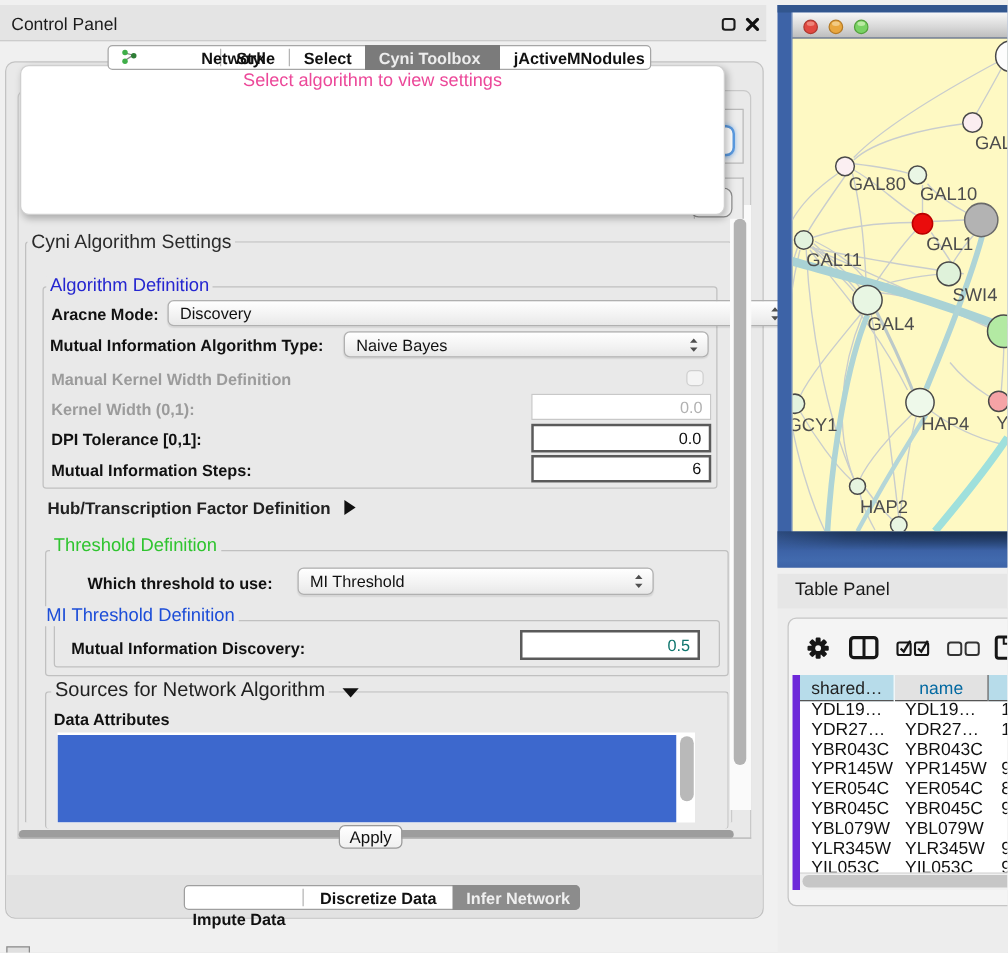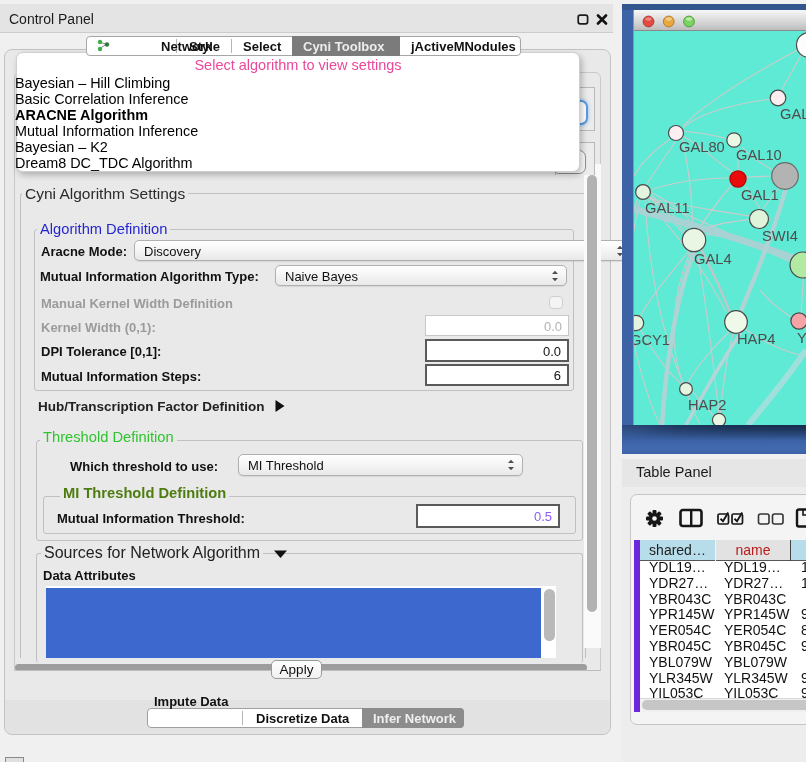--- a/index.html
+++ b/index.html
@@ -101,24 +101,24 @@
 
 <div class="abs lbl" style="left:70px;top:459px;">Which threshold to use:</div>
 <div class="combo" style="left:238px;top:454px;width:285px;height:22px;">
   <span class="ct">MI Threshold</span>
   <svg class="arr" viewBox="0 0 8 13">
       <path d="M1 4.6 L4 1.2 L7 4.6 Z M1 8.4 L4 11.8 L7 8.4 Z" fill="#4f4f4f"></path>
     </svg>
 </div>
 
 <div class="grp" style="left:43px;top:496px;width:533px;height:38px;"></div>
-<div class="gtitle" style="left:60px;top:485px;color:#4d7c0f;font-size:14.7px;font-weight:bold;">MI Threshold Definition</div>
-
-<div class="abs lbl" style="left:57px;top:511px;">Mutual Information Threshold:</div>
-<div class="inp" style="left:416px;top:504px;width:144px;height:24px;border:2px solid #5a5a5a;color:#8b5cf6;">
+<div class="gtitle" style="left:34px;top:485px;color:#1d4ed8;font-size:14.7px;">MI Threshold Definition</div>
+
+<div class="abs lbl" style="left:57px;top:511px;">Mutual Information Discovery:</div>
+<div class="inp" style="left:416px;top:504px;width:144px;height:24px;border:2px solid #5a5a5a;color:#0f766e;">
     <span>0.5</span>
   </div>
 
 <div class="grp" style="left:36px;top:553px;width:547px;height:110px;border-bottom:none;"></div>
 <div class="gtitle" style="left:41px;top:544px;color:#222;font-size:16px;">Sources for Network Algorithm</div>
 <svg class="abs" style="left:273px;top:549px;" width="15" height="10" viewBox="0 0 15 10">
     <path d="M1 1.5 L14 1.5 L7.5 9 Z" fill="#111"></path>
   </svg>
 
 <div class="abs lbl" style="left:43px;top:568px;">Data Attributes</div>
@@ -131,56 +131,55 @@
 <div class="abs" style="left:15px;top:664px;width:572px;height:7px;background:#9d9d9d;border-radius:4px;"></div>
 
 <div class="abs" style="left:15px;top:670px;width:586px;height:1px;background:#bdbdbd;"></div>
 <div class="abs" style="left:271px;top:660px;width:51px;height:19px;background:linear-gradient(#ffffff,#f0f0f0);border:1px solid #9a9a9a;border-radius:5px;text-align:center;font-size:13.5px;color:#111;line-height:17px;">Apply</div>
 
 <div class="abs" style="left:5px;top:700px;width:605px;height:34px;background:#e2e2e2;border-radius:0 0 8px 8px;"></div>
 
 <div class="abs" style="left:147px;top:708px;width:317px;height:20px;background:#ffffff;border:1px solid #9f9f9f;border-radius:4px;"></div>
 <div class="abs" style="left:362px;top:708px;width:102px;height:20px;background:#8c8c8c;border-radius:0 4px 4px 0;"></div>
 <div class="abs" style="left:242px;top:711px;width:1px;height:14px;background:#b5b5b5;"></div>
-<div class="abs lbl" style="left:154px;top:694px;">Impute Data</div>
+<div class="abs lbl" style="left:154px;top:728px;">Impute Data</div>
 <div class="abs lbl" style="left:256px;top:711px;">Discretize Data</div>
 <div class="abs" style="left:373px;top:711px;font-size:13px;font-weight:bold;color:#efefef;">Infer Network</div>
 
 <div class="abs" style="left:584px;top:164px;width:17px;height:484px;background:#fafafa;"></div>
 <div class="abs" style="left:587px;top:175px;width:10px;height:437px;background:#b2b2b2;border-radius:5px;"></div>
 
 <div class="abs" style="left:5px;top:757px;width:19px;height:10px;background:#e0e0e0;border:1px solid #8a8a8a;"></div>
 
 <div class="abs" style="left:555px;top:87px;width:40px;height:44px;border:1px solid #b9b9b9;background:#ececec;"></div>
 <div class="abs" style="left:556px;top:100px;width:32px;height:25px;border:2.5px solid #5a9ae0;border-radius:7px;background:#fff;box-shadow:0 0 4px #8ab8ea;"></div>
 <div class="abs" style="left:555px;top:142px;width:40px;height:33px;border:1px solid #b9b9b9;border-bottom:none;background:#ececec;"></div>
 <div class="abs" style="left:552px;top:150px;width:34px;height:24px;border:1.5px solid #8f8f8f;border-radius:7px;background:#fdfdfd;"></div>
 
 <div class="abs" id="popup" style="left:16px;top:52px;width:564px;height:120px;background:#ffffff;border:1px solid #cfcfcf;border-radius:7px;box-shadow:2px 3px 6px rgba(0,0,0,0.25);z-index:40;">
   <div style="position:absolute;left:0;top:4px;width:100%;text-align:center;font-size:14.5px;color:#ec4899;">Select algorithm to view settings</div>
-  <div style="position:absolute;left:-2px;top:23px;font-size:14.4px;line-height:15.9px;color:#000;">Bayesian – Hill Climbing<br>Basic Correlation Inference<br><b>ARACNE Algorithm</b><br>Mutual Information Inference<br>Bayesian – K2<br>Dream8 DC_TDC Algorithm</div>
 </div>
 
 <div class="abs" style="left:622px;top:4px;width:184px;height:450px;background:#3d63a7;"></div>
 <div class="abs" style="left:622px;top:4px;width:184px;height:6px;background:#32568e;"></div>
 <div class="abs" style="left:622px;top:425px;width:184px;height:29px;background:linear-gradient(#2c4a7c,#3d63a7 55%,#416aae 80%,#3d63a7);"></div>
 <div class="abs" style="left:622px;top:425px;width:184px;height:16px;background:linear-gradient(to right, rgba(20,40,70,0) 0%, rgba(20,40,70,0.55) 30%, rgba(20,40,70,0.75) 60%, rgba(20,40,70,0.8) 100%), linear-gradient(rgba(0,0,0,0), rgba(0,0,0,0));opacity:1;-webkit-mask-image:linear-gradient(to bottom, black 10%, transparent 95%);mask-image:linear-gradient(to bottom, black 10%, transparent 95%);"></div>
 <div class="abs" style="left:633px;top:10px;width:1px;height:415px;background:#7d97c2;"></div>
 
 <div class="abs" style="left:634px;top:10px;width:172px;height:21px;background:linear-gradient(#f7f7f7,#d6d6d6 60%,#bdbdbd);border-bottom:1px solid #8a8a8a;"></div>
 <svg class="abs" style="left:642px;top:15px;" width="53" height="13" viewBox="0 0 53 13">
   <circle cx="6.5" cy="6.5" r="5.4" fill="#e14941" stroke="#ad3a31" stroke-width="1"></circle>
   <circle cx="26.7" cy="6.5" r="5.4" fill="#e9a73f" stroke="#b57b27" stroke-width="1"></circle>
   <circle cx="47" cy="6.5" r="5.4" fill="#79d264" stroke="#53a03c" stroke-width="1"></circle>
   <ellipse cx="6.5" cy="4" rx="3.1" ry="1.8" fill="#f08f85" opacity="0.85"></ellipse>
   <ellipse cx="26.7" cy="4" rx="3.1" ry="1.8" fill="#f3cf8d" opacity="0.9"></ellipse>
   <ellipse cx="47" cy="4" rx="3.1" ry="1.8" fill="#c2ecab" opacity="0.9"></ellipse>
 </svg>
 
-<div class="abs" style="left:634px;top:31px;width:172px;height:394px;background:#5eead4;overflow:hidden;">
+<div class="abs" style="left:634px;top:31px;width:172px;height:394px;background:#fef9c3;overflow:hidden;">
 <svg width="172" height="394" viewBox="634 31 172 394" style="position:absolute;left:0;top:0;">
   <g fill="none" stroke="#c9cdcd" stroke-width="1.1">
     <path d="M801 55 C 793 70, 786 82, 781 91"></path>
     <path d="M801 48 C 760 70, 708 100, 683 126"></path>
     <path d="M771 99 C 740 103, 700 112, 683 128"></path>
     <path d="M676 141 C 664 158, 652 175, 646 186"></path>
     <path d="M670 139 C 640 160, 628 180, 626 200"></path>
     <path d="M682 139 C 690 170, 692 205, 693 228"></path>
     <path d="M683 136 C 700 145, 720 165, 733 172"></path>
     <path d="M683 131 C 700 133, 718 136, 728 139"></path>
@@ -297,21 +296,21 @@
 </svg>
 
 <div class="abs" style="left:634px;top:540px;width:172px;height:172px;background:#ffffff;overflow:hidden;border-left:6px solid #6d28d9;">
 
   <div class="abs" style="left:0;top:0;width:75px;height:21px;background:#b7dcea;border-bottom:1px solid #555;"></div>
   <div class="abs" style="left:75px;top:0;width:1px;height:21px;background:#f0f6f8;"></div>
   <div class="abs" style="left:76px;top:0;width:74px;height:21px;background:#e2e2e2;border-bottom:1px solid #555;"></div>
   <div class="abs" style="left:150px;top:0;width:1px;height:21px;background:#444;"></div>
   <div class="abs" style="left:151px;top:0;width:21px;height:21px;background:#b7dcea;border-bottom:1px solid #555;"></div>
   <div class="abs" style="left:0;top:2px;width:75px;text-align:center;font-size:14px;color:#222;">shared…</div>
-  <div class="abs" style="left:76px;top:2px;width:74px;text-align:center;font-size:14px;color:#b91c1c;">name</div>
+  <div class="abs" style="left:76px;top:2px;width:74px;text-align:center;font-size:14px;color:#0369a1;">name</div>
   <div class="abs" style="left:168px;top:2px;font-size:14px;color:#222;">A</div>
 
   <div class="abs" style="left:9px;top:20px;font-size:14px;line-height:15.8px;color:#111;white-space:pre;">YDL19…
 YDR27…
 YBR043C
 YPR145W
 YER054C
 YBR045C
 YBL079W
 YLR345W

